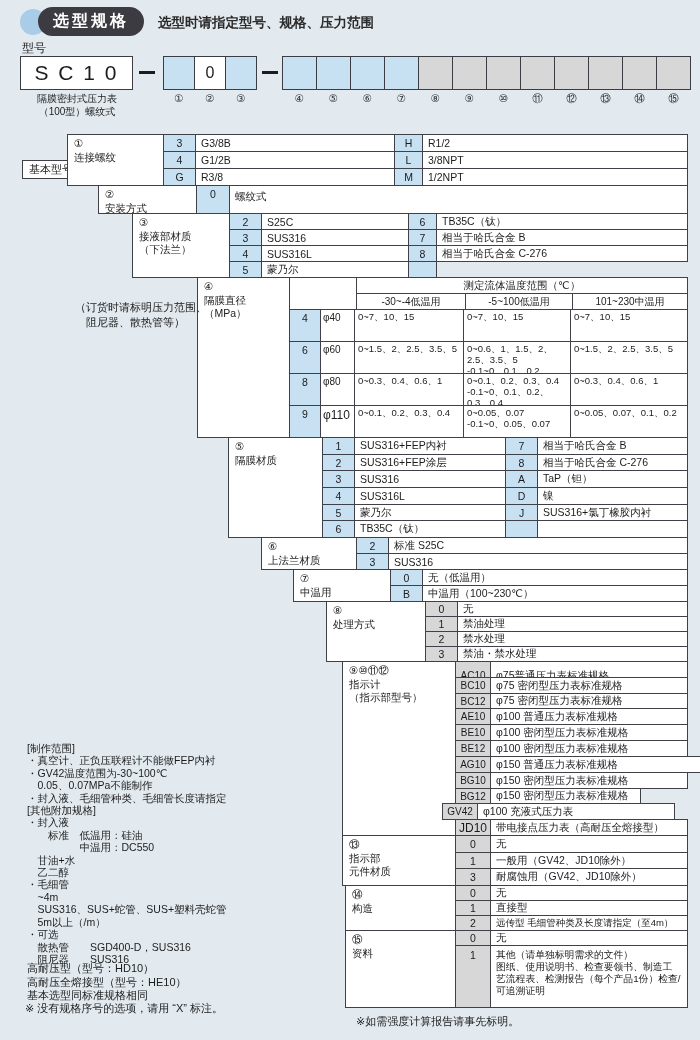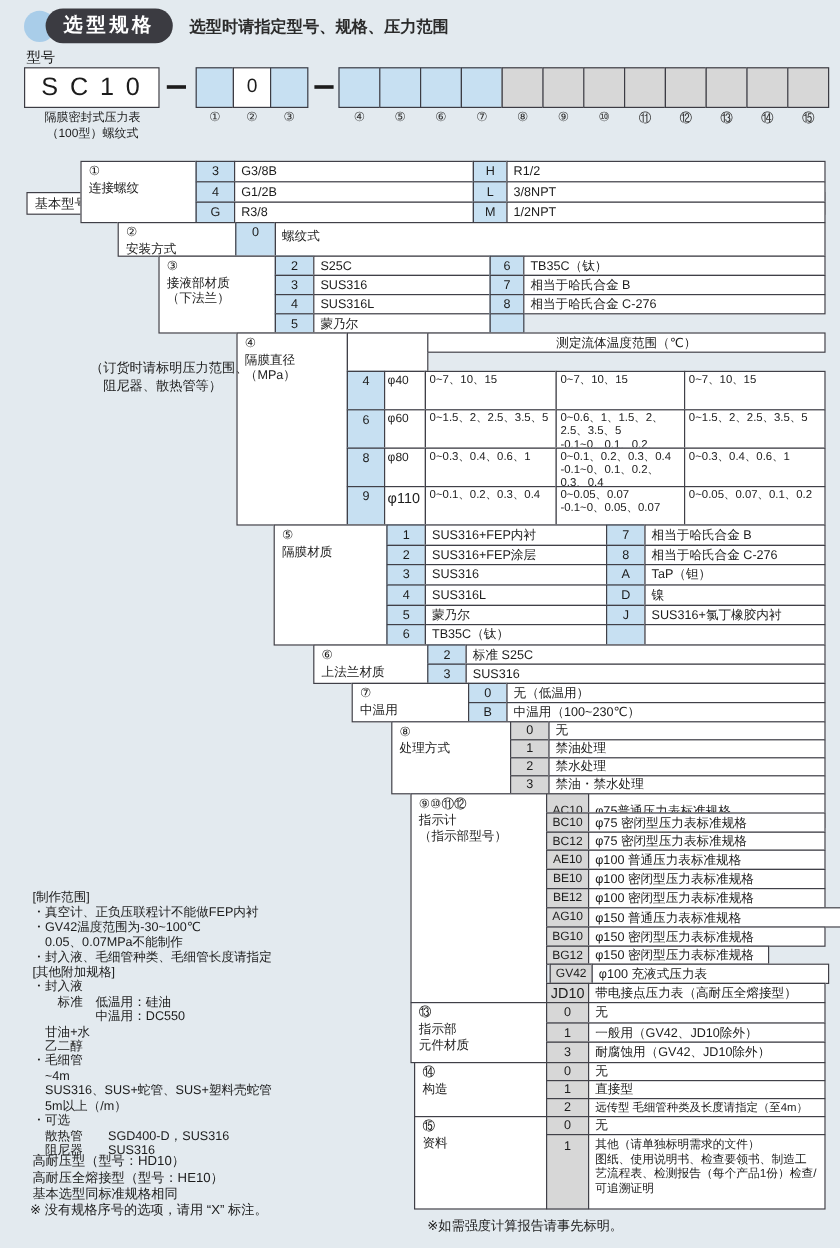--- a/index.html
+++ b/index.html
@@ -158,20 +158,25 @@
     </div>
 
   <div class="lbl" style="left:197px;top:277px;width:93px;height:161px">④
 隔膜直径（MPa）</div>
   <div class="r" style="left:289px;top:277px;width:68px;height:33px">
     <span class="cell" style="flex:1"></span>
     </div>
   <div class="r" style="left:356px;top:277px;width:332px;height:17px">
     <span class="cell" style="flex:1;justify-content:center">测定流体温度范围（℃）</span>
     </div>
+  <div class="r" style="left:356px;top:293px;width:332px;height:17px">
+    <span class="cell" style="flex:0 0 110px;justify-content:center;font-size:10px">-30~-4低温用</span>
+    <span class="cell" style="flex:0 0 108px;justify-content:center;font-size:10px;margin-left:-1px">-5~100低温用</span>
+    <span class="cell" style="flex:1;justify-content:center;font-size:10px;margin-left:-1px">101~230中温用</span>
+    </div>
   <div class="r" style="left:289px;top:309px;width:399px;height:33px">
     <span class="cell code" style="flex:0 0 32px;align-items:flex-start;padding-top:2px">4</span>
     <span class="cell" style="flex:0 0 35px;margin-left:-1px;padding:2px 2px 0;align-items:flex-start;font-size:10px">φ40</span>
     <span class="cell c4" style="flex:0 0 110px;margin-left:-1px;align-items:flex-start;padding-top:2px">0~7、10、15</span>
     <span class="cell c4" style="flex:0 0 108px;margin-left:-1px;align-items:flex-start;padding-top:2px">0~7、10、15</span>
     <span class="cell c4" style="flex:1;margin-left:-1px;align-items:flex-start;padding-top:2px">0~7、10、15</span>
     </div>
   <div class="r" style="left:289px;top:341px;width:399px;height:33px">
     <span class="cell code" style="flex:0 0 32px;align-items:flex-start;padding-top:2px">6</span>
     <span class="cell" style="flex:0 0 35px;margin-left:-1px;padding:2px 2px 0;align-items:flex-start;font-size:10px">φ60</span>
@@ -321,21 +326,21 @@
       <span class="cell val">φ150 普通压力表标准规格</span>
     </div>
   <div class="r" style="left:455px;top:772px;width:233px;height:17px">
     <span class="cell code gry" style="flex:0 0 36px;font-size:10px">BG10</span>
       <span class="cell val">φ150 密闭型压力表标准规格</span>
     </div>
   <div class="r" style="left:455px;top:788px;width:186px;height:16px">
     <span class="cell code gry" style="flex:0 0 36px;font-size:10px">BG12</span>
       <span class="cell val">φ150 密闭型压力表标准规格</span>
     </div>
-  <div class="r" style="left:458px;top:803px;width:233px;height:17px">
+  <div class="r" style="left:442px;top:803px;width:233px;height:17px">
     <span class="cell code gry" style="flex:0 0 36px;font-size:10px">GV42</span>
       <span class="cell val">φ100 充液式压力表</span>
     </div>
   <div class="r" style="left:455px;top:819px;width:233px;height:17px">
     <span class="cell code gry" style="flex:0 0 36px;font-size:12px">JD10</span>
       <span class="cell val">带电接点压力表（高耐压全熔接型）</span>
     </div>
 
   <div class="lbl" style="left:342px;top:835px;width:114px;height:51px">⑬
 指示部

